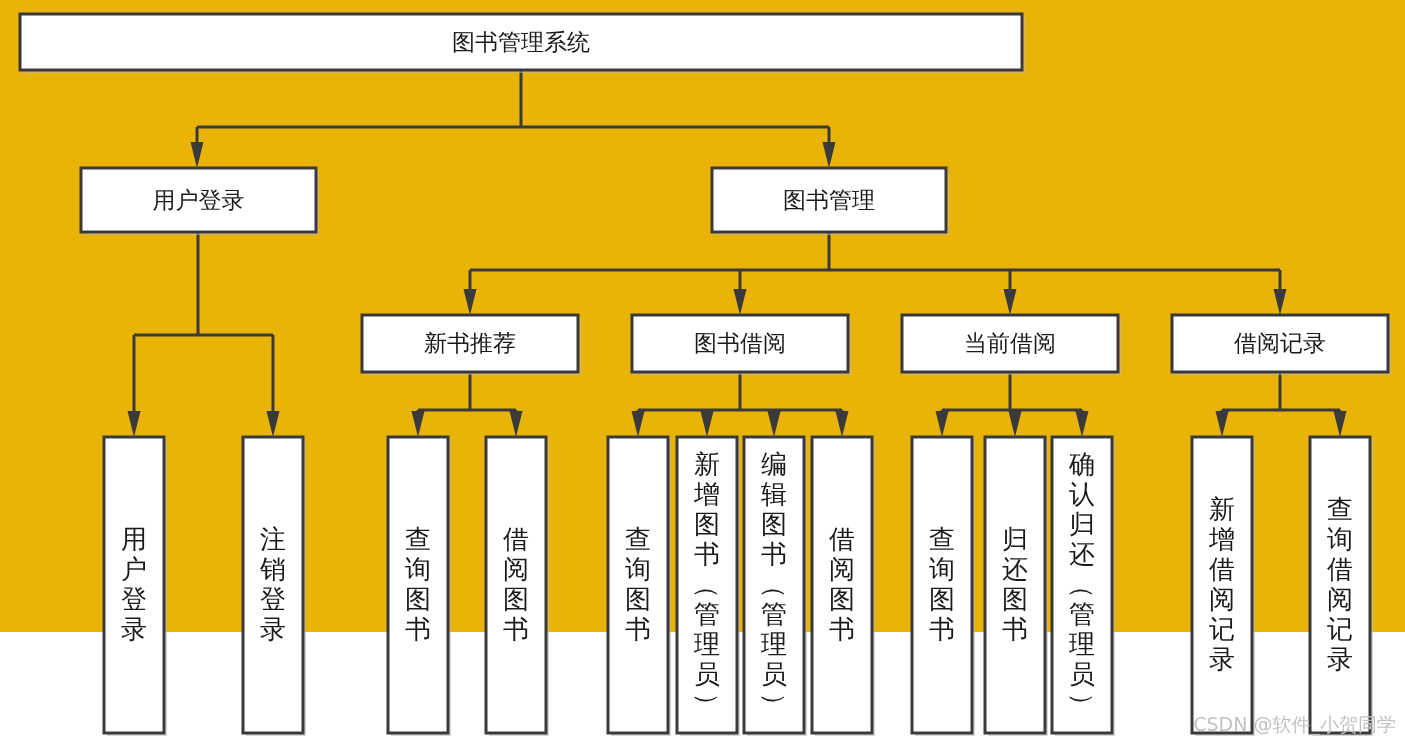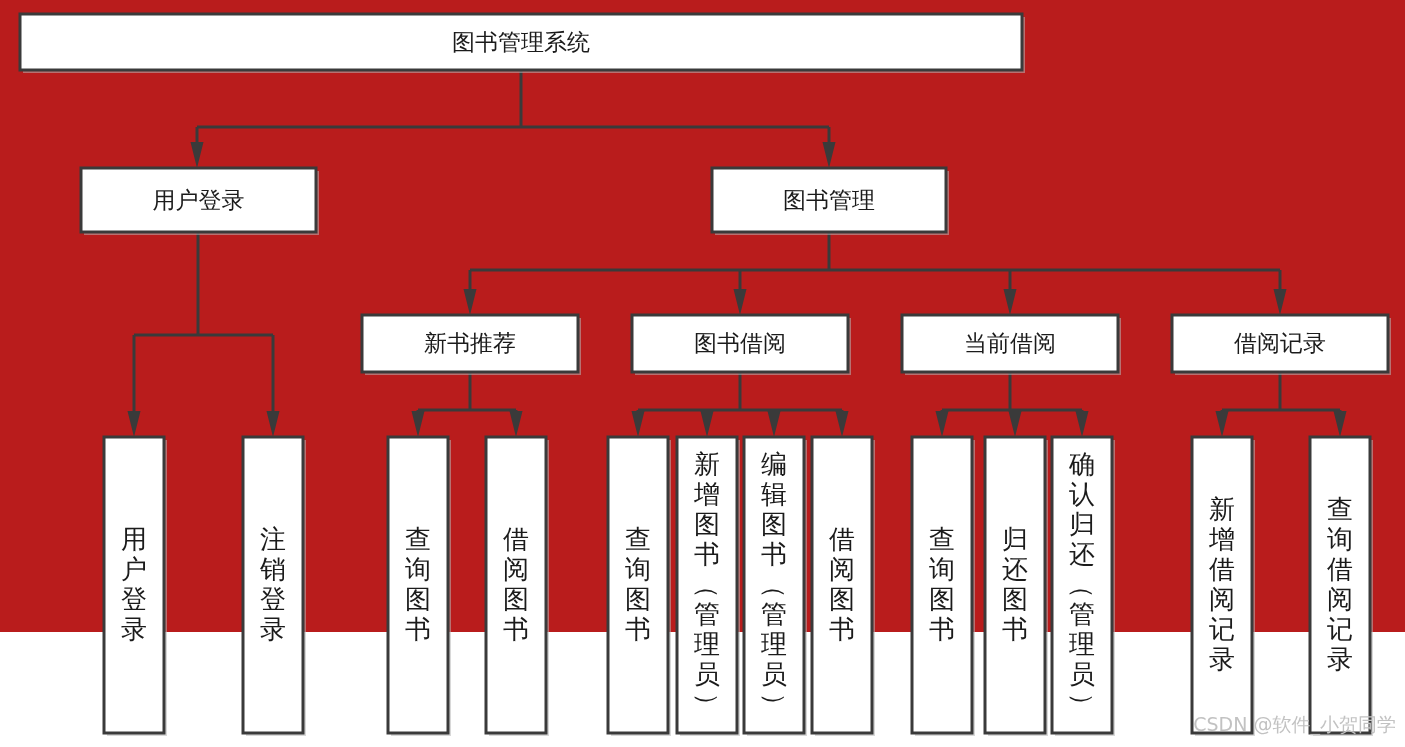--- a/index.html
+++ b/index.html
@@ -11,21 +11,21 @@
   body {
     width: 1405px;
     height: 747px;
     overflow: hidden;
     font-family: "DejaVu Sans", "Liberation Sans", sans-serif;
   }
   #diagram-root {
     position: relative;
     width: 1405px;
     height: 632px;
-    background: #b91c1c;
+    background: #eab308;
   }
   svg#structure-chart {
     display: block;
     width: 1405px;
     height: 747px;
   }
   .node-box {
     fill: #ffffff;
     stroke: #3a3a3a;
     stroke-width: 3;

